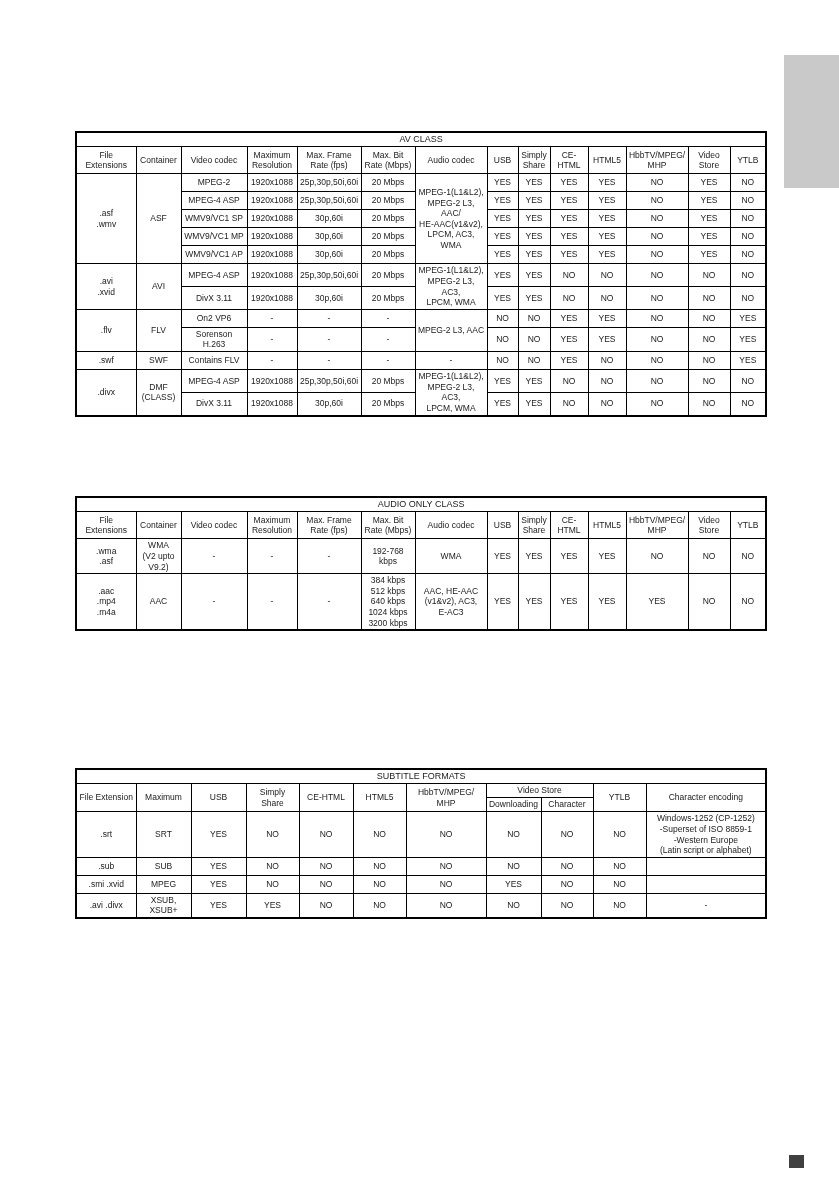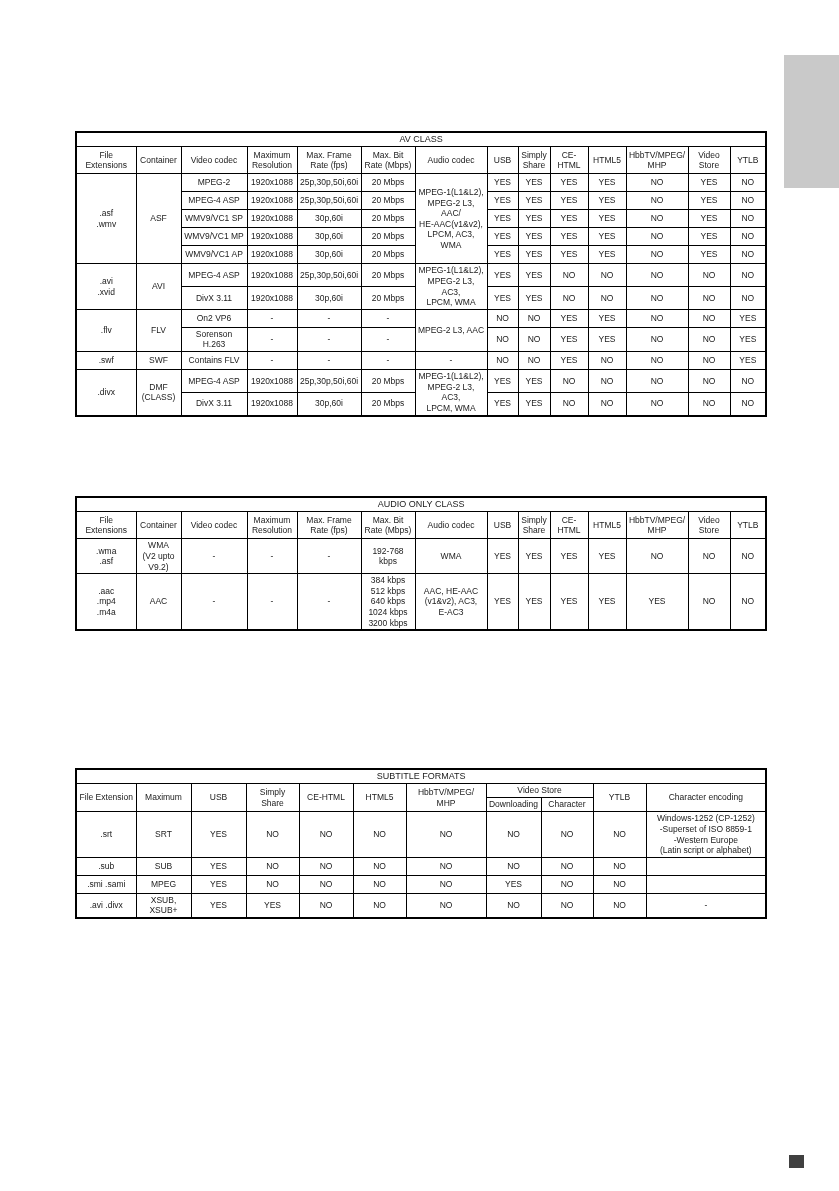--- a/index.html
+++ b/index.html
@@ -432,21 +432,21 @@
         <td>NO</td>
         <td>NO</td>
         <td>NO</td>
         <td>NO</td>
         <td>NO</td>
         <td>NO</td>
         <td>NO</td>
         <td></td>
       </tr>
       <tr>
-        <td>.smi .sami</td>
+        <td>.smi .xvid</td>
         <td>MPEG</td>
         <td>YES</td>
         <td>NO</td>
         <td>NO</td>
         <td>NO</td>
         <td>NO</td>
         <td>YES</td>
         <td>NO</td>
         <td>NO</td>
         <td></td>

